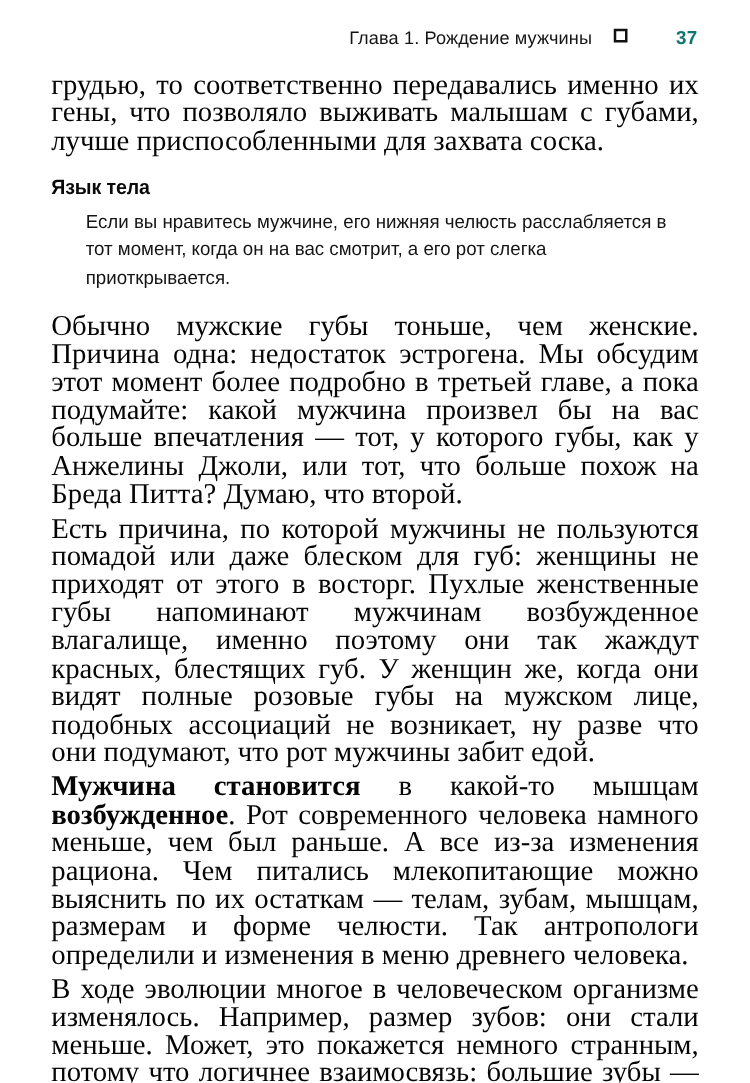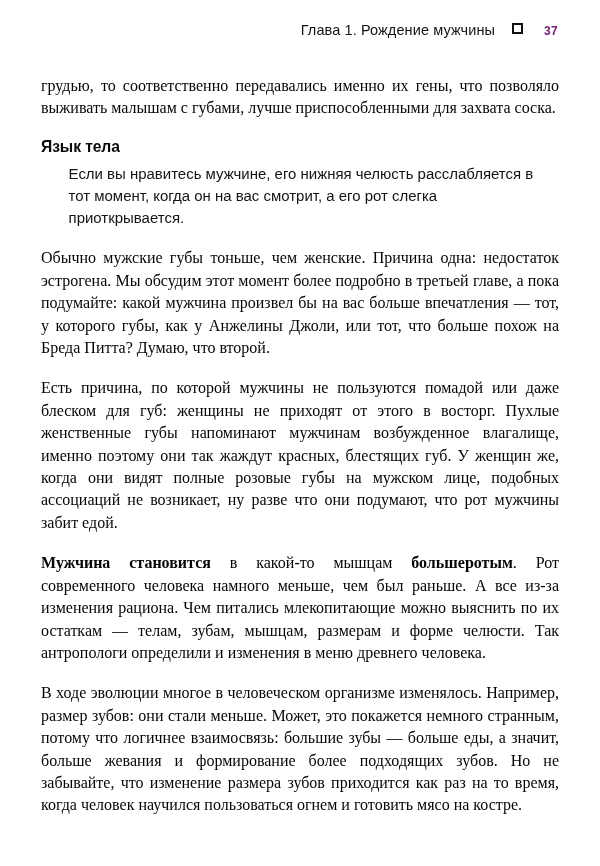--- a/index.html
+++ b/index.html
@@ -46,39 +46,39 @@
     display: inline-block;
     width: 11px;
     height: 11px;
     margin: 0 0 0 17px;
     border: 2px solid #111111;
     box-sizing: border-box;
     position: relative;
     top: -1px;
   }
   .running-head .folio {
-    font-size: 12px;
+    font-size: 15px;
     font-weight: 700;
-    margin-left: 21px;
-    color: #701a75;
+    margin-left: 39px;
+    color: #0f766e;
     letter-spacing: 0.3px;
   }
 
   
   .column {
     position: absolute;
     top: 57px;
     left: 41px;
     width: 518px;
   }
 
   p.body {
-    margin: 18px 0 5px 0;
+    margin: 0 0 5px 0;
     font-family: "Liberation Serif", "DejaVu Serif", serif;
-    font-size: 16px;
+    font-size: 23px;
     line-height: 22.4px;
     text-align: justify;
     text-justify: inter-word;
     hyphens: manual;
     color: #050505;
   }
   p.body:last-child { margin-bottom: 0; }
 
   p.body b, p.body strong {
     font-weight: 700;
@@ -128,19 +128,19 @@
 
 
     <h2 class="section-heading">Язык тела</h2>
 
     <blockquote class="callout">Если вы нравитесь мужчине, его нижняя челюсть расслабляется в тот момент, когда он на вас смотрит, а его рот слегка приоткрывается.</blockquote>
 
     <p class="body">Обычно мужские губы тоньше, чем женские. Причина одна: недостаток эстрогена. Мы обсудим этот момент более подробно в третьей главе, а пока подумайте: какой мужчина произвел бы на вас больше впечатления — тот, у которого губы, как у Анжелины Джоли, или тот, что больше похож на Бреда Питта? Думаю, что второй.</p>
 
     <p class="body">Есть причина, по которой мужчины не пользуются помадой или даже блеском для губ: женщины не приходят от этого в восторг. Пухлые женственные губы напоминают мужчинам возбужденное влагалище, именно поэтому они так жаждут красных, блестящих губ. У женщин же, когда они видят полные розовые губы на мужском лице, подобных ассоциаций не возникает, ну разве что они подумают, что рот мужчины забит едой.</p>
 
-    <p class="body"><b>Мужчина становится</b><span> в какой-то мышцам </span><b>большеротым</b><span>. Рот современного человека намного меньше, чем был раньше. А все из-за изменения рациона. Чем питались млекопитающие можно выяснить по их остаткам — телам, зубам, мышцам, размерам и форме челюсти. Так антропологи определили и изменения в меню древнего человека.</span></p>
+    <p class="body"><b>Мужчина становится</b><span> в какой-то мышцам </span><b>возбужденное</b><span>. Рот современного человека намного меньше, чем был раньше. А все из-за изменения рациона. Чем питались млекопитающие можно выяснить по их остаткам — телам, зубам, мышцам, размерам и форме челюсти. Так антропологи определили и изменения в меню древнего человека.</span></p>
 
     <p class="body">В ходе эволюции многое в человеческом организме изменялось. Например, размер зубов: они стали меньше. Может, это покажется немного странным, потому что логичнее взаимосвязь: большие зубы — больше еды, а значит, больше жевания и формирование более подходящих зубов. Но не забывайте, что изменение размера зубов приходится как раз на то время, когда человек научился пользоваться огнем и готовить мясо на костре.</p>
 
   </div>
 
 </div>
 
 </body></html>

